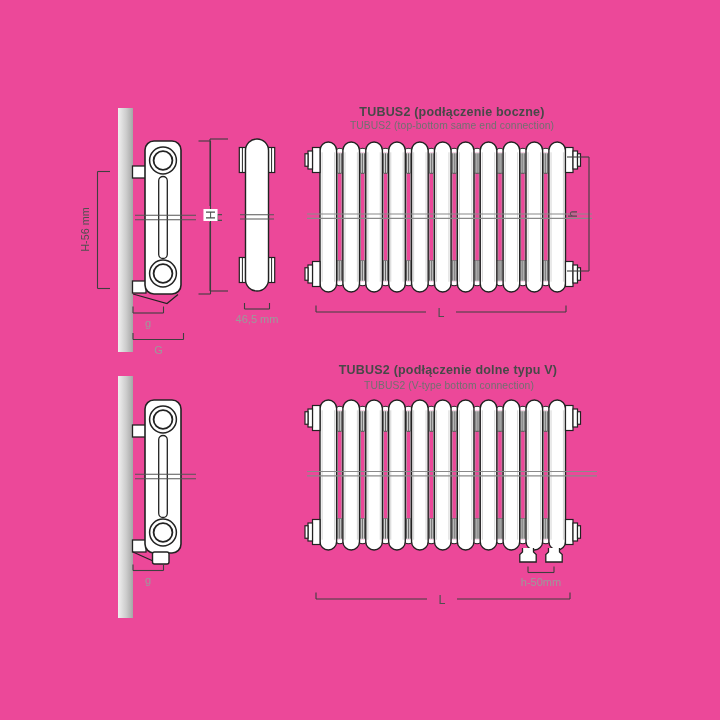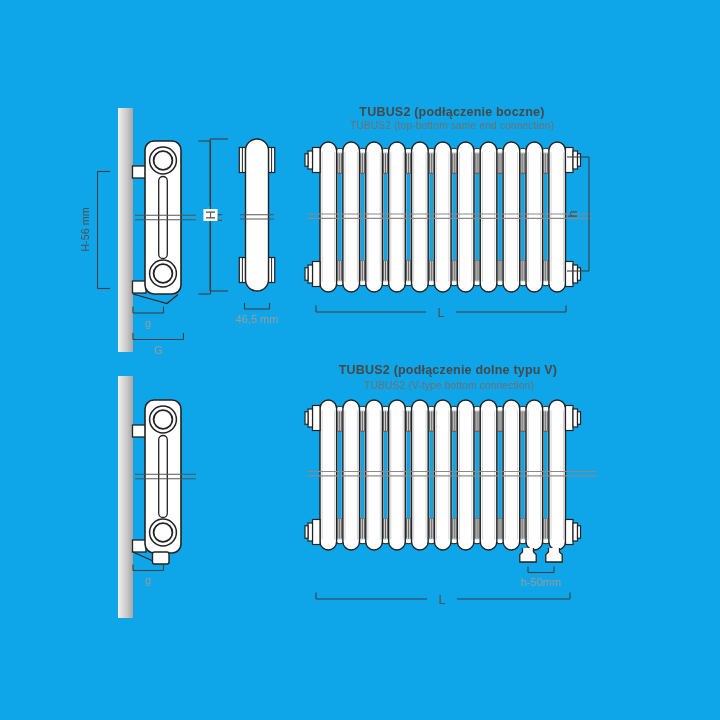--- a/index.html
+++ b/index.html
@@ -1,16 +1,16 @@
 <!DOCTYPE html>
 <html><head>
 <meta charset="utf-8">
 <style>
   html,body{margin:0;padding:0;background:#ffffff;}
-  .canvas{position:relative;width:720px;height:720px;background:#0ea5e9;overflow:hidden;}
+  .canvas{position:relative;width:720px;height:720px;background:#ec4899;overflow:hidden;}
   svg{display:block;}
   text{font-family:"Liberation Sans",sans-serif;}
   .t-title{font-size:12.5px;font-weight:600;fill:#484848;letter-spacing:.2px;}
   .t-sub{font-size:10.3px;font-weight:400;fill:#707070;letter-spacing:.1px;}
   .t-dim{font-size:12.5px;fill:#4f4f4f;}
   .t-dim-sm{font-size:10.8px;fill:#4f4f4f;}
   .t-dim-light{font-size:11px;fill:#9b9b9b;}
   .halo{stroke:#ffffff;stroke-width:5px;paint-order:stroke;}
 </style>
 </head>

